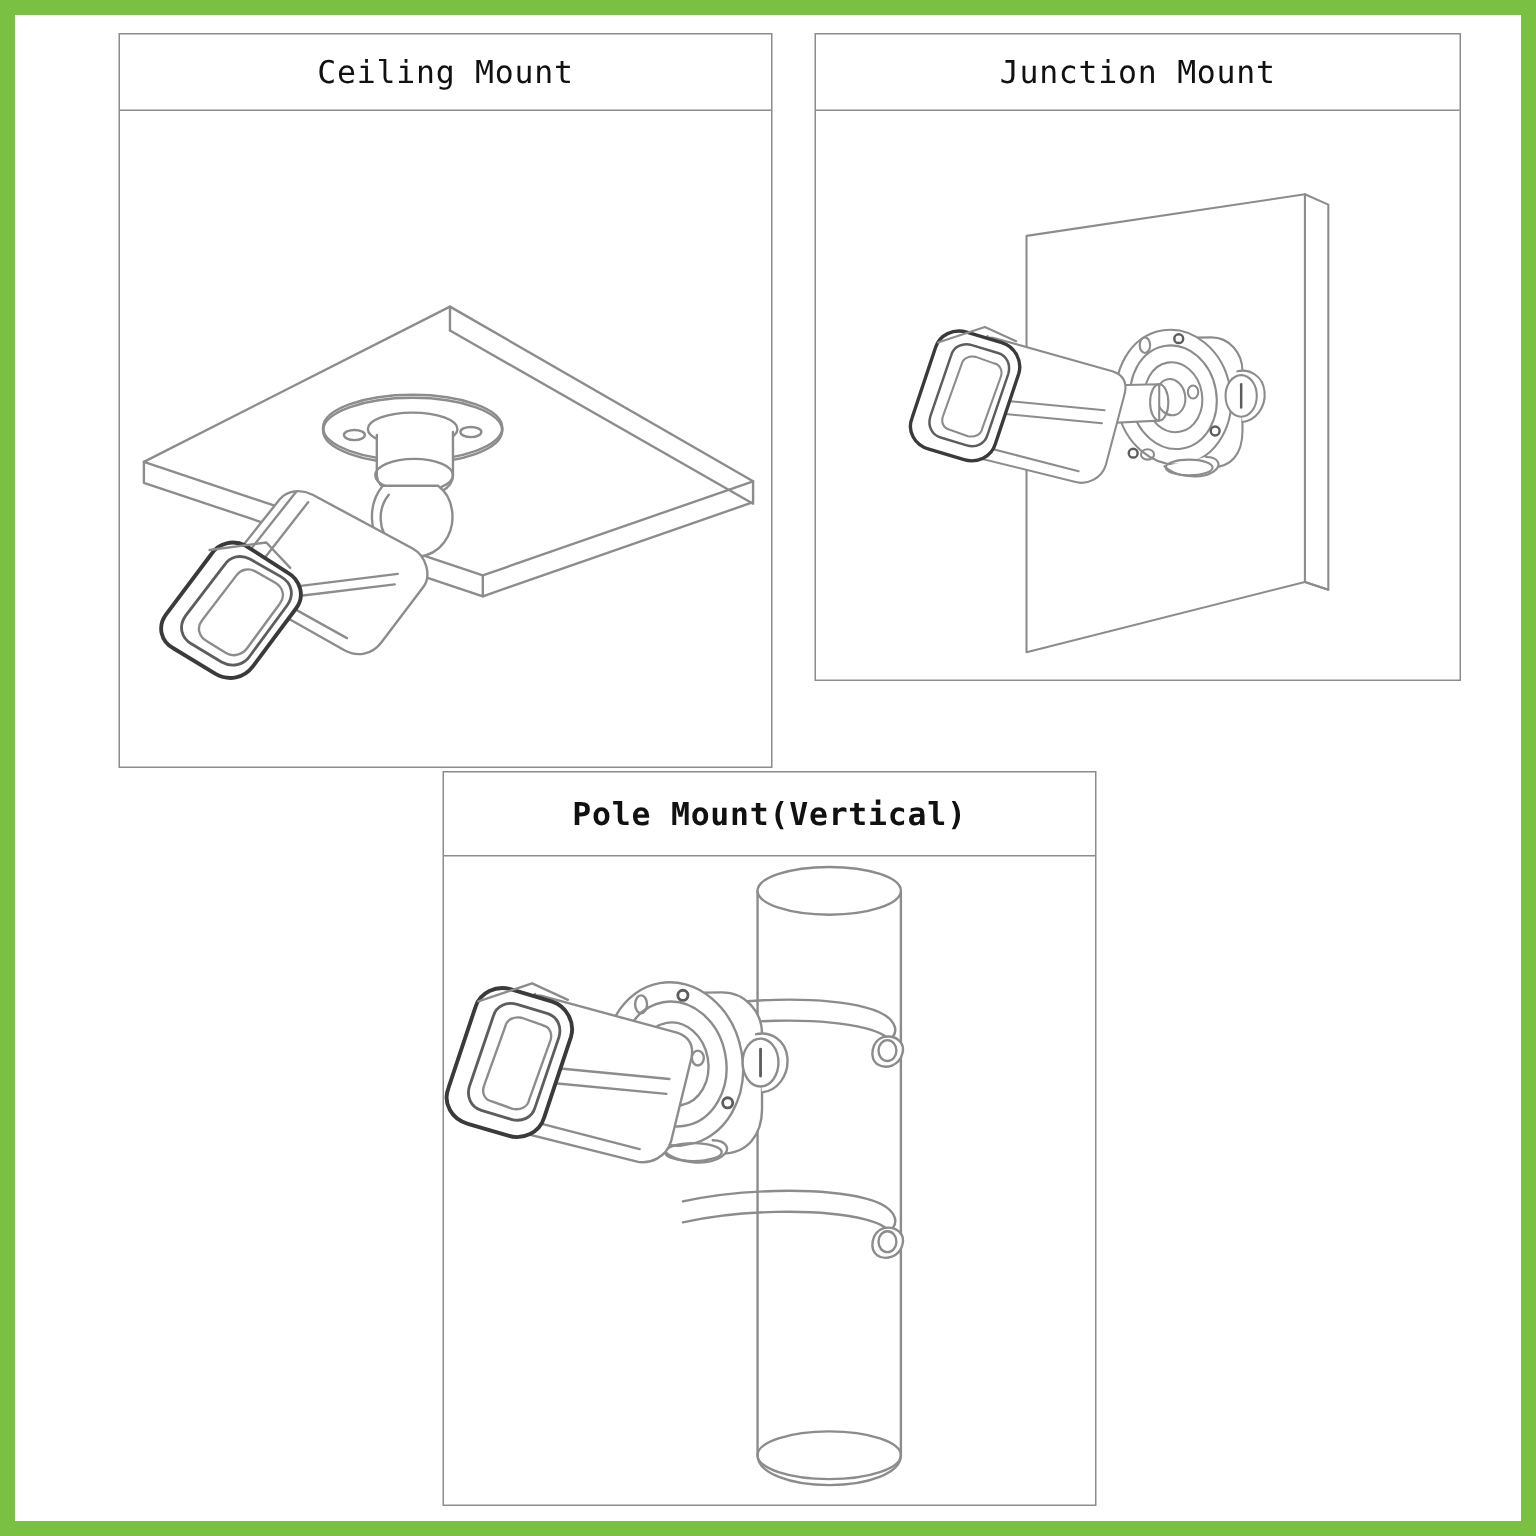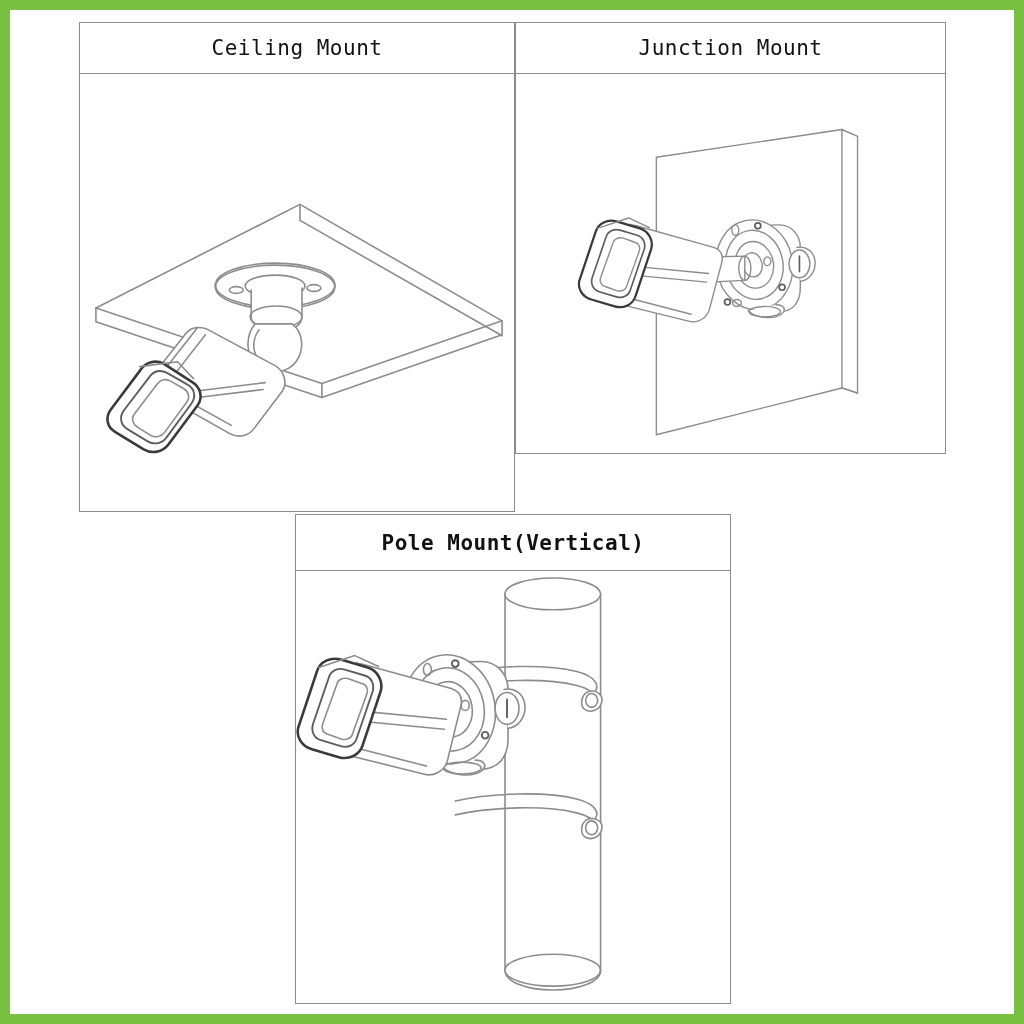--- a/index.html
+++ b/index.html
@@ -131,21 +131,21 @@
                             L 71 362
                             C 76 365 82 363 85 359
                             L 107 329
                             C 111 324 109 318 104 315 Z"></path>
 
         <path class="ln" d="M 60 293 L 98 288 L 114 305"></path>
       </svg>
     </div>
   </div>
 
-  <div class="panel" style="left:515px;top:22px;width:431px;height:432px;">
+  <div class="panel" style="left:543px;top:22px;width:431px;height:432px;">
     <div class="title-wrap" style="height:51px;">
       <div class="panel-title">Junction Mount</div>
     </div>
     <div class="art" style="top:51px;">
       <svg viewBox="0 0 431 437" preserveAspectRatio="xMidYMid meet">
 
         <path class="ln fillw" d="M 130 96 L 344 64 L 344 362 L 130 416 Z"></path>
 
         <path class="ln" d="M 344 64 L 362 72 L 362 368 L 344 362"></path>
         <path class="ln" d="M 344 362 L 362 368"></path>

